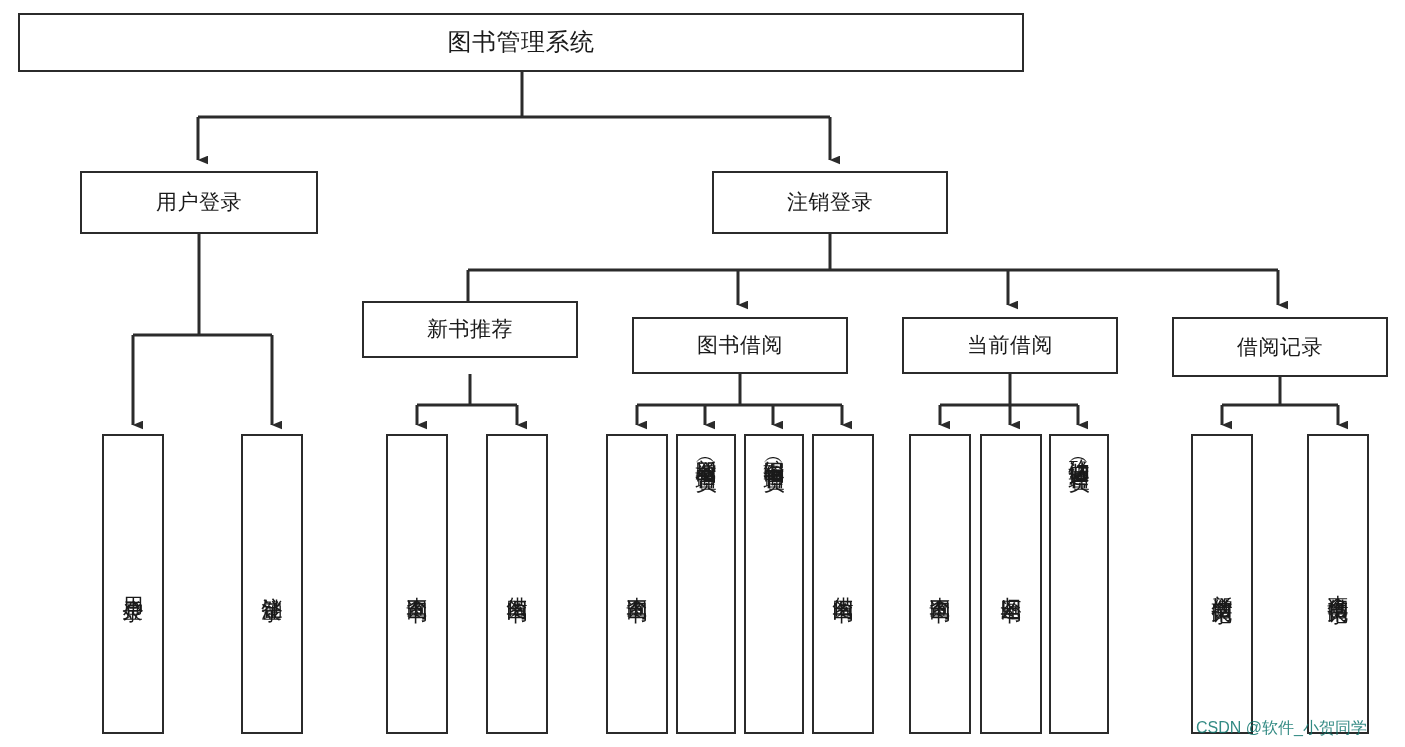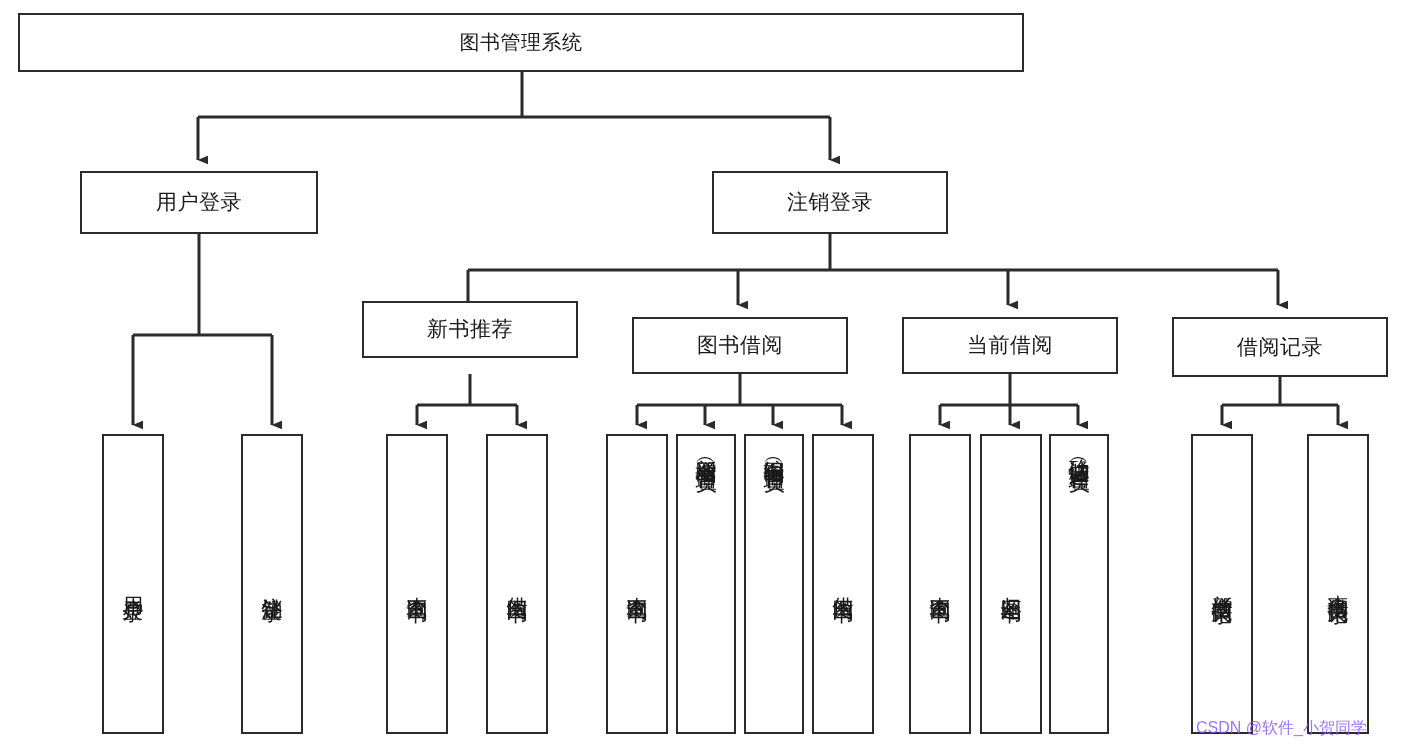--- a/index.html
+++ b/index.html
@@ -39,21 +39,21 @@
     display: block;
     text-align: center;
     line-height: 1.18;
     letter-spacing: 0.5px;
     white-space: nowrap;
   }
   .node.horiz .node-label {
     font-size: 21px;
   }
   .node.root .node-label {
-    font-size: 20px;
+    font-size: 24px;
     text-align: center;
   }
   .node.vert {
     align-items: flex-start;
     justify-content: center;
     padding-top: 6px;
   }
   .node.vert .node-label {
     writing-mode: vertical-rl;
     text-orientation: upright;
@@ -61,21 +61,21 @@
     line-height: 1.15;
     letter-spacing: 2px;
     white-space: nowrap;
   }
   .node.vert.centered {
     align-items: center;
     padding-top: 0;
   }
   .watermark {
     position: absolute;
-    color: #8b5cf6;
+    color: #0f766e;
     font-size: 16px;
     white-space: nowrap;
     opacity: 0.85;
     font-family: "Liberation Sans", "DejaVu Sans", sans-serif;
   }
 </style>
 </head>
 <body>
 
 <div id="canvas">

